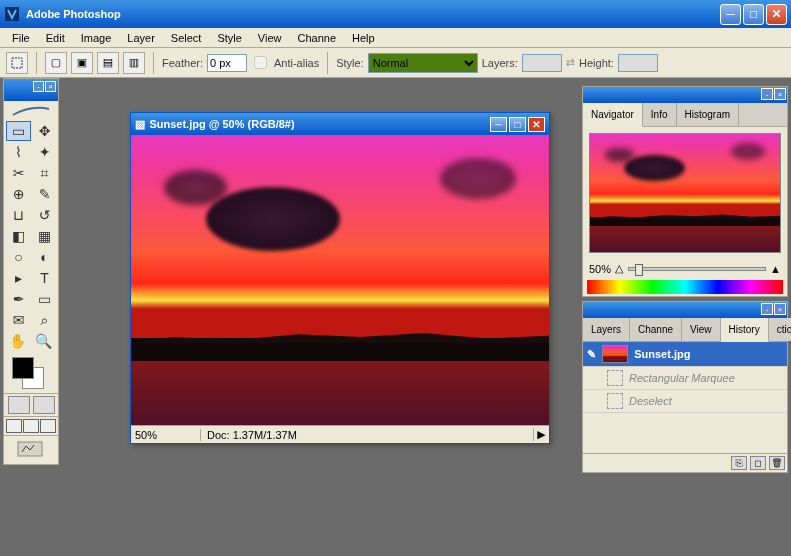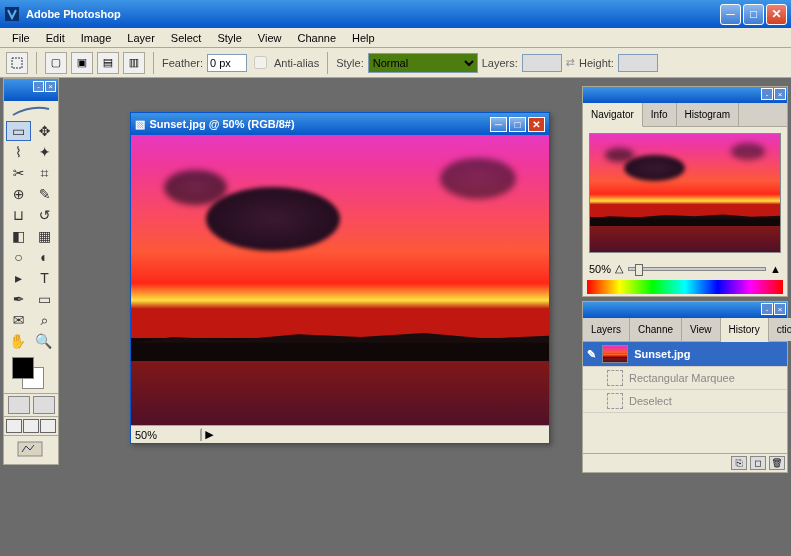--- a/index.html
+++ b/index.html
@@ -72,21 +72,21 @@
 .navimg{width:100%;height:120px;position:relative;border:1px solid #888}
 .navimg .sunset{transform:scale(1)}
 .navzoom{display:flex;align-items:center;padding:3px 6px;gap:4px}
 .navzoom .slider{flex:1;height:4px;background:#ccc;position:relative;border:1px solid #888}
 .navzoom .slider .thumb{position:absolute;left:5%;top:-4px;width:8px;height:12px;background:#ece9d8;border:1px solid #666}
 .colorbar{height:14px;background:linear-gradient(to right,#f00,#ff0,#0f0,#0ff,#00f,#f0f,#f00);margin:2px 4px}
 .histlist{background:#ece9d8}
 .histitem{display:flex;align-items:center;padding:3px 4px;gap:6px;border-bottom:1px solid #d4d0c8}
 .histitem.sel{background:#316ac5;color:#fff;font-weight:bold}
 .histitem .thumb{width:26px;height:18px;border:1px solid #888;background:#c01828}
-.histitem.dim{color:#888;}
+.histitem.dim{color:#888;font-style:italic}
 .histitem .hicon{width:16px;height:16px;border:1px dashed #999}
 .pfooter{display:flex;justify-content:flex-end;padding:2px;gap:3px;border-top:1px solid #aca899}
 .pfooter div{width:16px;height:14px;border:1px solid #888;background:#ddd;font-size:9px;display:flex;align-items:center;justify-content:center}
 </style>
 </head>
 <body>
 
 <div class="titlebar">
   <span class="icon">
     <svg width="14" height="14" viewBox="0 0 14 14">
@@ -209,20 +209,21 @@
       <div class="rays"></div>
       <div class="cloud c2"></div>
       <div class="cloud c3"></div>
       <div class="cloud c1"></div>
       <div class="land"></div>
       <div class="water"></div>
     </div>
   </div>
   <div class="statusbar">
     <div class="zoom">50%</div>
+    <div class="doc">Doc: 1.37M/1.37M</div>
     <div class="scrollbtn">▶</div>
   </div>
 </div>
 
 <div class="panels">
   <div class="panel">
     <div class="ptitle">
         <div class="pb">-</div>
         <div class="pb">×</div>
       </div>

